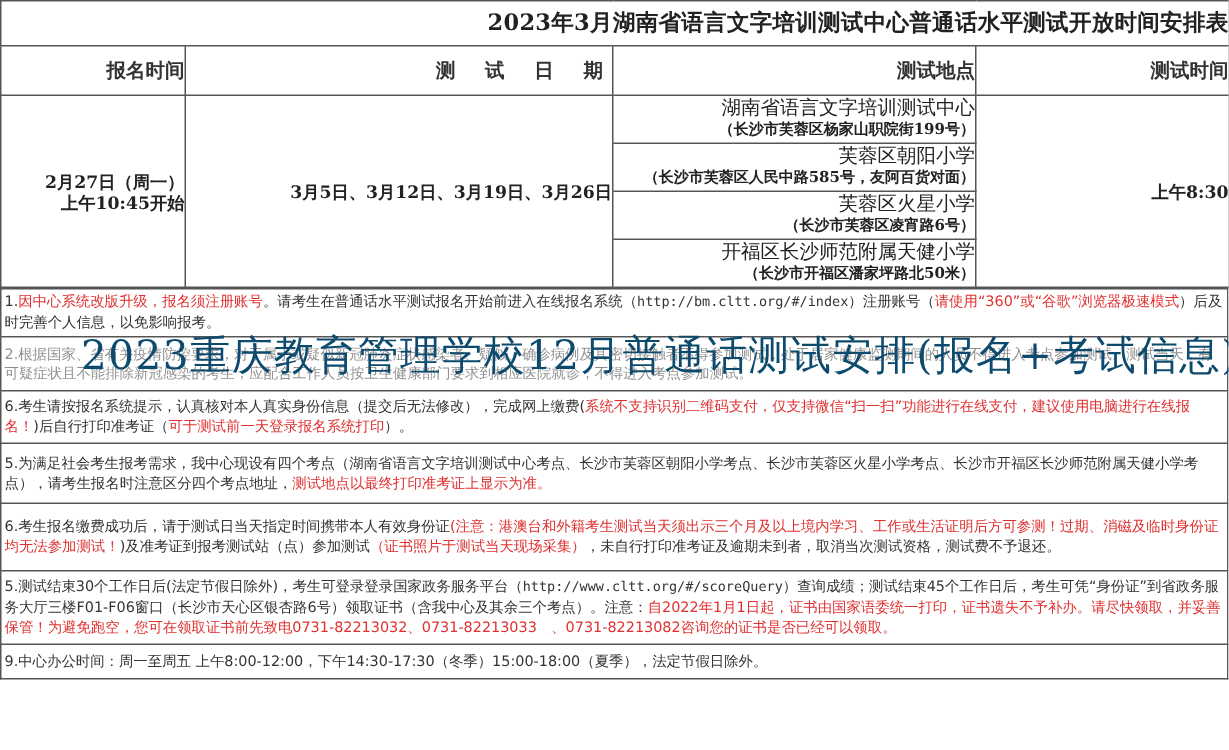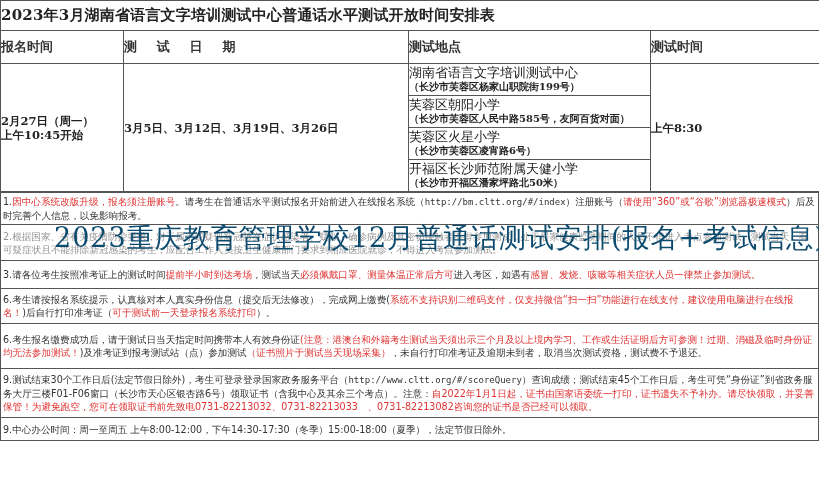--- a/index.html
+++ b/index.html
@@ -1,20 +1,20 @@
 <!DOCTYPE html>
 <html><head>
 <meta charset="utf-8">
 <style>
   html, body { margin:0; padding:0; background:#ffffff; }
   body { width:819px; height:500px; overflow:hidden; position:relative;
          font-family:"DejaVu Sans", sans-serif; color:#222; }
   .sheet { position:absolute; left:0; top:0; width:819px; height:500px; }
   table.sched { border-collapse:collapse; width:819px; table-layout:fixed; }
-  table.sched td { border:1px solid #555; padding:0; text-align:left; vertical-align:middle; }
+  table.sched td { border:1px solid #555; padding:0; text-align:right; vertical-align:middle; }
   .title { height:29px; font-family:"DejaVu Serif", serif; font-size:15px; font-weight:bold; color:#222; letter-spacing:0.2px; }
   .hdr td { height:32px; font-family:Liberation Mono, monospace; font-size:13px; font-weight:bold; color:#333; }
   .hdr .spaced { letter-spacing:6px; }
   .bold { font-family:"DejaVu Serif", serif; font-weight:bold; font-size:11.5px; color:#222;margin-left:20px; }
   .loc { height:32px; line-height:14px; }
   .loc .name { font-family:"DejaVu Serif", serif; font-size:13px; color:#222; }
   .loc .addr { font-family:"DejaVu Serif", serif; font-weight:bold; font-size:10px; color:#222; }
   table.notes { border-collapse:collapse; width:819px; table-layout:fixed; }
   table.notes td { border:1px solid #555; padding:2px 2px 2px 2px; text-align:left; vertical-align:middle;
                    font-size:9.6px; line-height:13px; color:#333; font-family:"DejaVu Sans", sans-serif; }
@@ -81,30 +81,30 @@
 
   <table class="notes">
     <tbody>
         <tr>
           <td style="height:27px"><span>1.</span><span class="red">因中心系统改版升级，报名须注册账号</span><span>。请考生在普通话水平测试报名开始前进入在线报名系统（</span><span class="mono">http://bm.cltt.org/#/index</span><span>）注册账号（</span><span class="red">请使用“360”或“谷歌”浏览器极速模式</span><span>）后及时完善个人信息，以免影响报考。</span></td>
         </tr>
     <tr>
           <td style="height:31px"><span class="dim">2.根据国家、省有关疫情防控要求，对于属于或疑似新冠肺炎症状感染者、疑似、确诊病例及其密切接触者不得参加测试，处于居家健康监测期间的人员不得进入考点参加测试。测试当天，有可疑症状且不能排除新冠感染的考生，应配合工作人员按卫生健康部门要求到相应医院就诊，不得进入考点参加测试。</span></td>
         </tr>
     <tr>
-          <td style="height:23px"><span>3.请各位考生按照准考证上的测试时间</span><span class="red">提前半小时到达考场</span><span>，测试当天</span><span class="red">必须佩戴口罩、测量体温正常后方可</span><span>进入考区，如遇有</span><span class="red">感冒、发烧、咳嗽等相关症状人员一律禁止参加测试。</span></td>
+          <td style="height:30px"><span>6.考生请按报名系统提示，认真核对本人真实身份信息（提交后无法修改），完成网上缴费(</span><span class="red">系统不支持识别二维码支付，仅支持微信“扫一扫”功能进行在线支付，建议使用电脑进行在线报名！</span><span>)后自行打印准考证（</span><span class="red">可于测试前一天登录报名系统打印</span><span>）。</span></td>
         </tr>
     <tr>
-          <td style="height:30px"><span>6.考生请按报名系统提示，认真核对本人真实身份信息（提交后无法修改），完成网上缴费(</span><span class="red">系统不支持识别二维码支付，仅支持微信“扫一扫”功能进行在线支付，建议使用电脑进行在线报名！</span><span>)后自行打印准考证（</span><span class="red">可于测试前一天登录报名系统打印</span><span>）。</span></td>
+          <td style="height:35px"><span>5.为满足社会考生报考需求，我中心现设有四个考点（湖南省语言文字培训测试中心考点、长沙市芙蓉区朝阳小学考点、长沙市芙蓉区火星小学考点、长沙市开福区长沙师范附属天健小学考点），请考生报名时注意区分四个考点地址，</span><span class="red">测试地点以最终打印准考证上显示为准。</span></td>
         </tr>
     <tr>
           <td style="height:40px"><span>6.考生报名缴费成功后，请于测试日当天指定时间携带本人有效身份证</span><span class="red">(注意：港澳台和外籍考生测试当天须出示三个月及以上境内学习、工作或生活证明后方可参测！过期、消磁及临时身份证均无法参加测试！</span><span>)及准考证到报考测试站（点）参加测试</span><span class="red">（证书照片于测试当天现场采集）</span><span>，未自行打印准考证及逾期未到者，取消当次测试资格，测试费不予退还。</span></td>
         </tr>
     <tr>
-          <td style="height:44px"><span>9.测试结束30个工作日后(法定节假日除外)，考生可登录登录国家政务服务平台（</span><span class="mono">http://www.cltt.org/#/scoreQuery</span><span>）查询成绩；测试结束45个工作日后，考生可凭“身份证”到省政务服务大厅三楼F01-F06窗口（长沙市天心区银杏路6号）领取证书（含我中心及其余三个考点）。注意：</span><span class="red">自2022年1月1日起，证书由国家语委统一打印，证书遗失不予补办。请尽快领取，并妥善保管！为避免跑空，您可在领取证书前先致电0731-82213032、0731-82213033　、0731-82213082咨询您的证书是否已经可以领取。</span></td>
+          <td style="height:44px"><span>5.测试结束30个工作日后(法定节假日除外)，考生可登录登录国家政务服务平台（</span><span class="mono">http://www.cltt.org/#/scoreQuery</span><span>）查询成绩；测试结束45个工作日后，考生可凭“身份证”到省政务服务大厅三楼F01-F06窗口（长沙市天心区银杏路6号）领取证书（含我中心及其余三个考点）。注意：</span><span class="red">自2022年1月1日起，证书由国家语委统一打印，证书遗失不予补办。请尽快领取，并妥善保管！为避免跑空，您可在领取证书前先致电0731-82213032、0731-82213033　、0731-82213082咨询您的证书是否已经可以领取。</span></td>
         </tr>
     <tr>
           <td style="height:18px"><span>9.中心办公时间：周一至周五 上午8:00-12:00，下午14:30-17:30（冬季）15:00-18:00（夏季），法定节假日除外。</span></td>
         </tr>
   </tbody>
     </table>
 </div>
 
 <div class="overlay">2023重庆教育管理学校12月普通话测试安排(报名+考试信息)</div>
 

